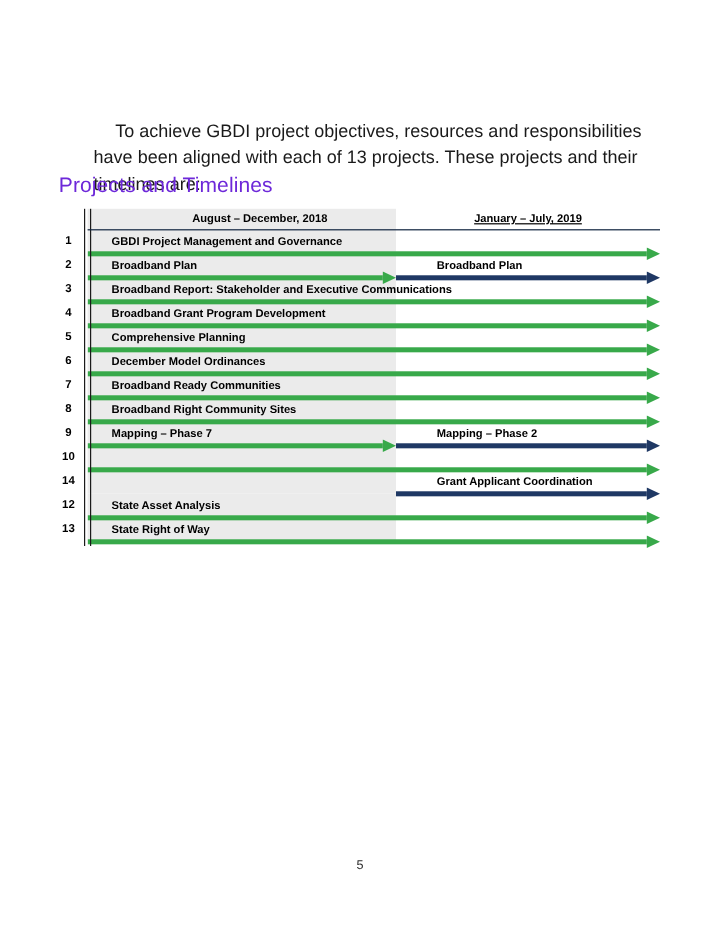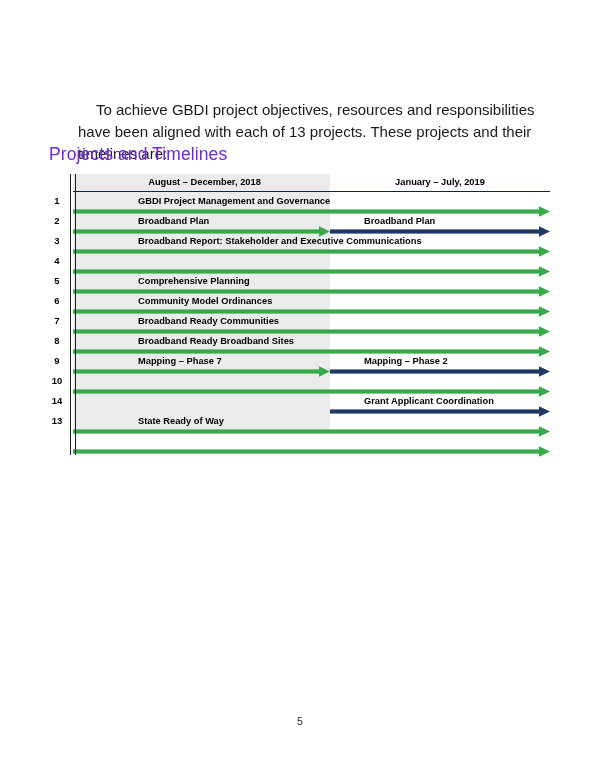--- a/index.html
+++ b/index.html
@@ -118,22 +118,22 @@
   }
   .tl-header .hdr-label {
     position: absolute;
     top: 0;
     font-size: 9.3px;
     font-weight: bold;
     line-height: 17px;
     text-align: center;
     color: #000;
   }
-  .tl-header .hdr-left  { left: 15px;  width: 287px; }
-  .tl-header .hdr-right { left: 284px; width: 220px; }
+  .tl-header .hdr-left  { left: 27px;  width: 287px; }
+  .tl-header .hdr-right { left: 284px; width: 220px; text-decoration: underline; }
 
   
   .hdr-rule {
     position: absolute;
     left: 27px;
     width: 477px;
     height: 0;
     border-top: 1.6px solid #10233f;
     z-index: 7;
   }
@@ -142,21 +142,21 @@
   .rowlabel {
     position: absolute;
     top: 0;
     font-size: 9.3px;
     font-weight: bold;
     line-height: 20px;
     color: #000;
     white-space: nowrap;
     z-index: 5;
   }
-  .rowlabel.left  { left: 47px; margin-left: 45px; }
+  .rowlabel.left  { left: 47px; }
   .rowlabel.right { left: 318px; }
 
   
   .arrow {
     position: absolute;
     height: 11px;
     z-index: 4;
     pointer-events: none;
   }
   .arrow svg { display: block; }
@@ -239,20 +239,21 @@
           <rect x="0" y="3.4" width="466" height="4.2" fill="#38A94A"></rect>
           <polygon points="466,0.2999999999999998 477,5.5 466,10.7" fill="#38A94A"></polygon>
         </svg>
       </div>
       <div class="tl-row">
         <div class="rownum">4</div>
         <div class="band">
           <div class="left-col"></div>
           <div class="right-col"></div>
         </div>
+        <div class="rowlabel left">Broadband Grant Program Development</div>
       </div>
       <div class="arrow" style="left: 27px; top: 92px;">
         <svg width="477" height="11" viewBox="0 0 477 11">
           <rect x="0" y="3.4" width="466" height="4.2" fill="#38A94A"></rect>
           <polygon points="466,0.2999999999999998 477,5.5 466,10.7" fill="#38A94A"></polygon>
         </svg>
       </div>
       <div class="tl-row">
         <div class="rownum">5</div>
         <div class="band">
@@ -266,21 +267,21 @@
           <rect x="0" y="3.4" width="466" height="4.2" fill="#38A94A"></rect>
           <polygon points="466,0.2999999999999998 477,5.5 466,10.7" fill="#38A94A"></polygon>
         </svg>
       </div>
       <div class="tl-row">
         <div class="rownum">6</div>
         <div class="band">
           <div class="left-col"></div>
           <div class="right-col"></div>
         </div>
-        <div class="rowlabel left">Community Model Ordinances</div>
+        <div class="rowlabel left">December Model Ordinances</div>
       </div>
       <div class="arrow" style="left: 27px; top: 132px;">
         <svg width="477" height="11" viewBox="0 0 477 11">
           <rect x="0" y="3.4" width="466" height="4.2" fill="#38A94A"></rect>
           <polygon points="466,0.2999999999999998 477,5.5 466,10.7" fill="#38A94A"></polygon>
         </svg>
       </div>
       <div class="tl-row">
         <div class="rownum">7</div>
         <div class="band">
@@ -294,21 +295,21 @@
           <rect x="0" y="3.4" width="466" height="4.2" fill="#38A94A"></rect>
           <polygon points="466,0.2999999999999998 477,5.5 466,10.7" fill="#38A94A"></polygon>
         </svg>
       </div>
       <div class="tl-row">
         <div class="rownum">8</div>
         <div class="band">
           <div class="left-col"></div>
           <div class="right-col"></div>
         </div>
-        <div class="rowlabel left">Broadband Ready Broadband Sites</div>
+        <div class="rowlabel left">Broadband Right Community Sites</div>
       </div>
       <div class="arrow" style="left: 27px; top: 172px;">
         <svg width="477" height="11" viewBox="0 0 477 11">
           <rect x="0" y="3.4" width="466" height="4.2" fill="#38A94A"></rect>
           <polygon points="466,0.2999999999999998 477,5.5 466,10.7" fill="#38A94A"></polygon>
         </svg>
       </div>
       <div class="tl-row">
         <div class="rownum">9</div>
         <div class="band">
@@ -350,33 +351,41 @@
           <div class="right-col"></div>
         </div>
         <div class="rowlabel right">Grant Applicant  Coordination</div>
       </div>
       <div class="arrow" style="left: 284px; top: 232px; z-index: 3;">
         <svg width="220" height="11" viewBox="0 0 220 11">
           <rect x="0" y="3.4" width="209" height="4.2" fill="#1F3864"></rect>
           <polygon points="209,0.2999999999999998 220,5.5 209,10.7" fill="#1F3864"></polygon>
         </svg>
       </div>
+      <div class="tl-row">
+        <div class="rownum">12</div>
+        <div class="band">
+          <div class="left-col"></div>
+          <div class="right-col"></div>
+        </div>
+        <div class="rowlabel left">State Asset Analysis</div>
+      </div>
       <div class="arrow" style="left: 27px; top: 252px;">
         <svg width="477" height="11" viewBox="0 0 477 11">
           <rect x="0" y="3.4" width="466" height="4.2" fill="#38A94A"></rect>
           <polygon points="466,0.2999999999999998 477,5.5 466,10.7" fill="#38A94A"></polygon>
         </svg>
       </div>
       <div class="tl-row">
         <div class="rownum">13</div>
         <div class="band">
           <div class="left-col"></div>
           <div class="right-col"></div>
         </div>
-        <div class="rowlabel left">State Ready of Way</div>
+        <div class="rowlabel left">State Right of Way</div>
       </div>
       <div class="arrow" style="left: 27px; top: 272px;">
         <svg width="477" height="11" viewBox="0 0 477 11">
           <rect x="0" y="3.4" width="466" height="4.2" fill="#38A94A"></rect>
           <polygon points="466,0.2999999999999998 477,5.5 466,10.7" fill="#38A94A"></polygon>
         </svg>
       </div>
       <div class="vrule" style="top: 0px; height: 281px;"></div>
     </div>
 

